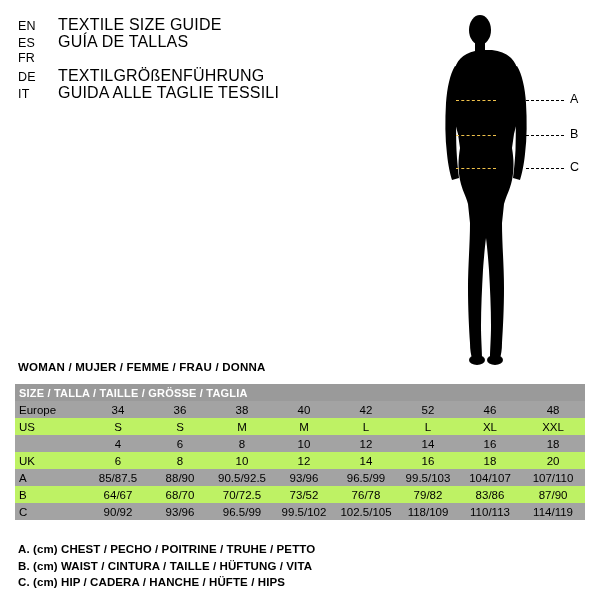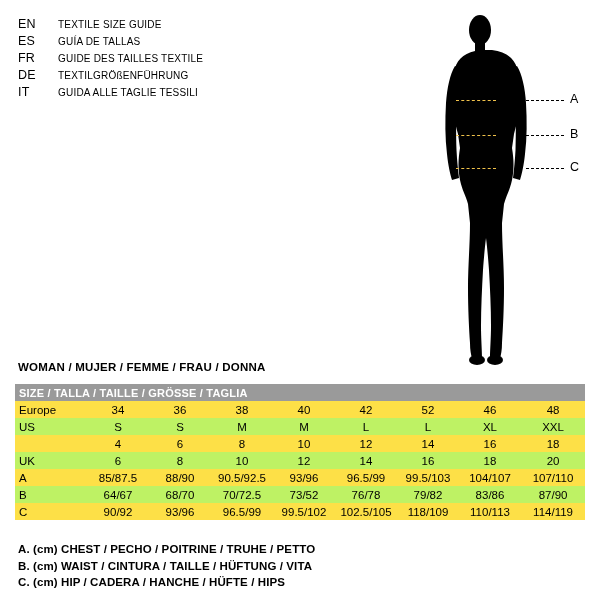--- a/index.html
+++ b/index.html
@@ -35,21 +35,21 @@
     line-height: 17px;
     font-size: 12.5px;
     letter-spacing: 0.2px;
   }
   .lang-code {
     width: 40px;
     flex: 0 0 40px;
     font-size: 12.5px;
   }
   .lang-text {
-    font-size: 10px;
+    font-size: 16px;
     white-space: nowrap;
   }
 
   
   .figure-wrap {
     position: absolute;
     left: 430px;
     top: 8px;
     width: 160px;
     height: 360px;
@@ -102,21 +102,21 @@
     padding: 0 4px;
     vertical-align: middle;
   }
   .row-head td {
     background: #9a9a9a;
     color: #ffffff;
     font-weight: bold;
     font-size: 11px;
     letter-spacing: 0.2px;
   }
-  .row-shaded td { background: #fde047; }
+  .row-shaded td { background: #a3a3a3; }
   .row-plain td { background: #bef264; }
   .col-label {
     width: 72px;
     text-align: left;
     padding-left: 6px;
   }
   .cell { text-align: center; }
 
   
   .notes {
@@ -141,21 +141,20 @@
     <div class="lang-row">
       <span class="lang-code">EN</span>
       <span class="lang-text">TEXTILE SIZE GUIDE</span>
     </div>
     <div class="lang-row">
       <span class="lang-code">ES</span>
       <span class="lang-text">GUÍA DE TALLAS</span>
     </div>
     <div class="lang-row">
       <span class="lang-code">FR</span>
-      <span class="lang-text">GUIDE DES TAILLES TEXTILE</span>
     </div>
     <div class="lang-row">
       <span class="lang-code">DE</span>
       <span class="lang-text">TEXTILGRÖßENFÜHRUNG</span>
     </div>
     <div class="lang-row">
       <span class="lang-code">IT</span>
       <span class="lang-text">GUIDA ALLE TAGLIE TESSILI</span>
     </div>
   </div>

